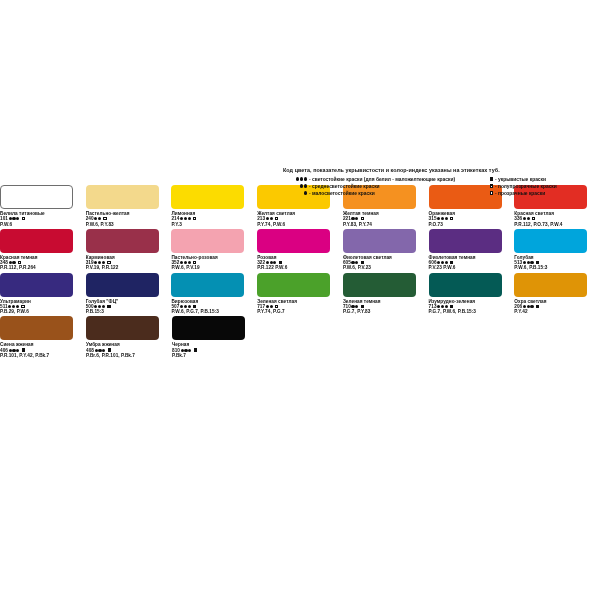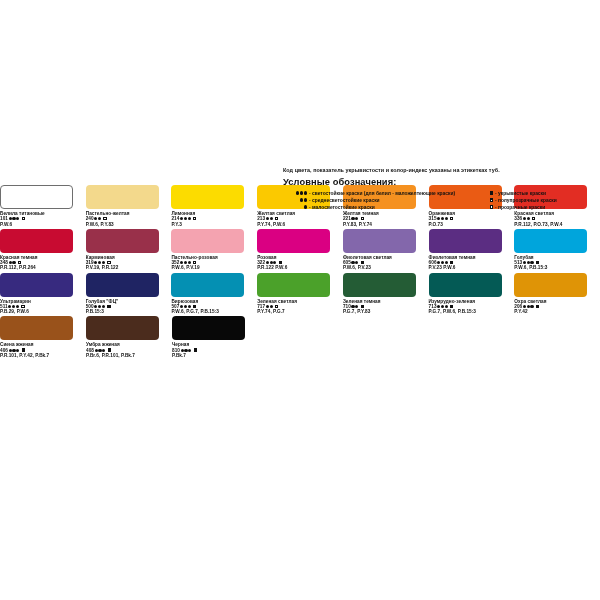--- a/index.html
+++ b/index.html
@@ -350,21 +350,20 @@
             <span class="m-codeline"><span>810</span><span class="marks"><span class="star"></span><span class="star"></span><span class="star"></span><span class="opq full"></span></span></span>
             <span class="m-index">P.Bk.7</span>
           </div>
         </div>
       </div>
     </div>
 </div>
 
 <div id="legend">
   <div class="legend-note">Код цвета, показатель укрывистости и колор-индекс указаны на этикетках туб.</div>
-  <div class="legend-title">Условные обозначения:</div>
   <div class="legend-cols">
     <div class="legend-col-left" id="legend-left">
         <div class="legend-row">
           <span class="sym"><span class="star"></span><span class="star"></span><span class="star"></span></span>
           <span class="txt">- светостойкие краски (для белил - маложелтеющие краски)</span>
         </div>
         <div class="legend-row">
           <span class="sym"><span class="star"></span><span class="star"></span></span>
           <span class="txt">- среднесветостойкие краски</span>
         </div>

